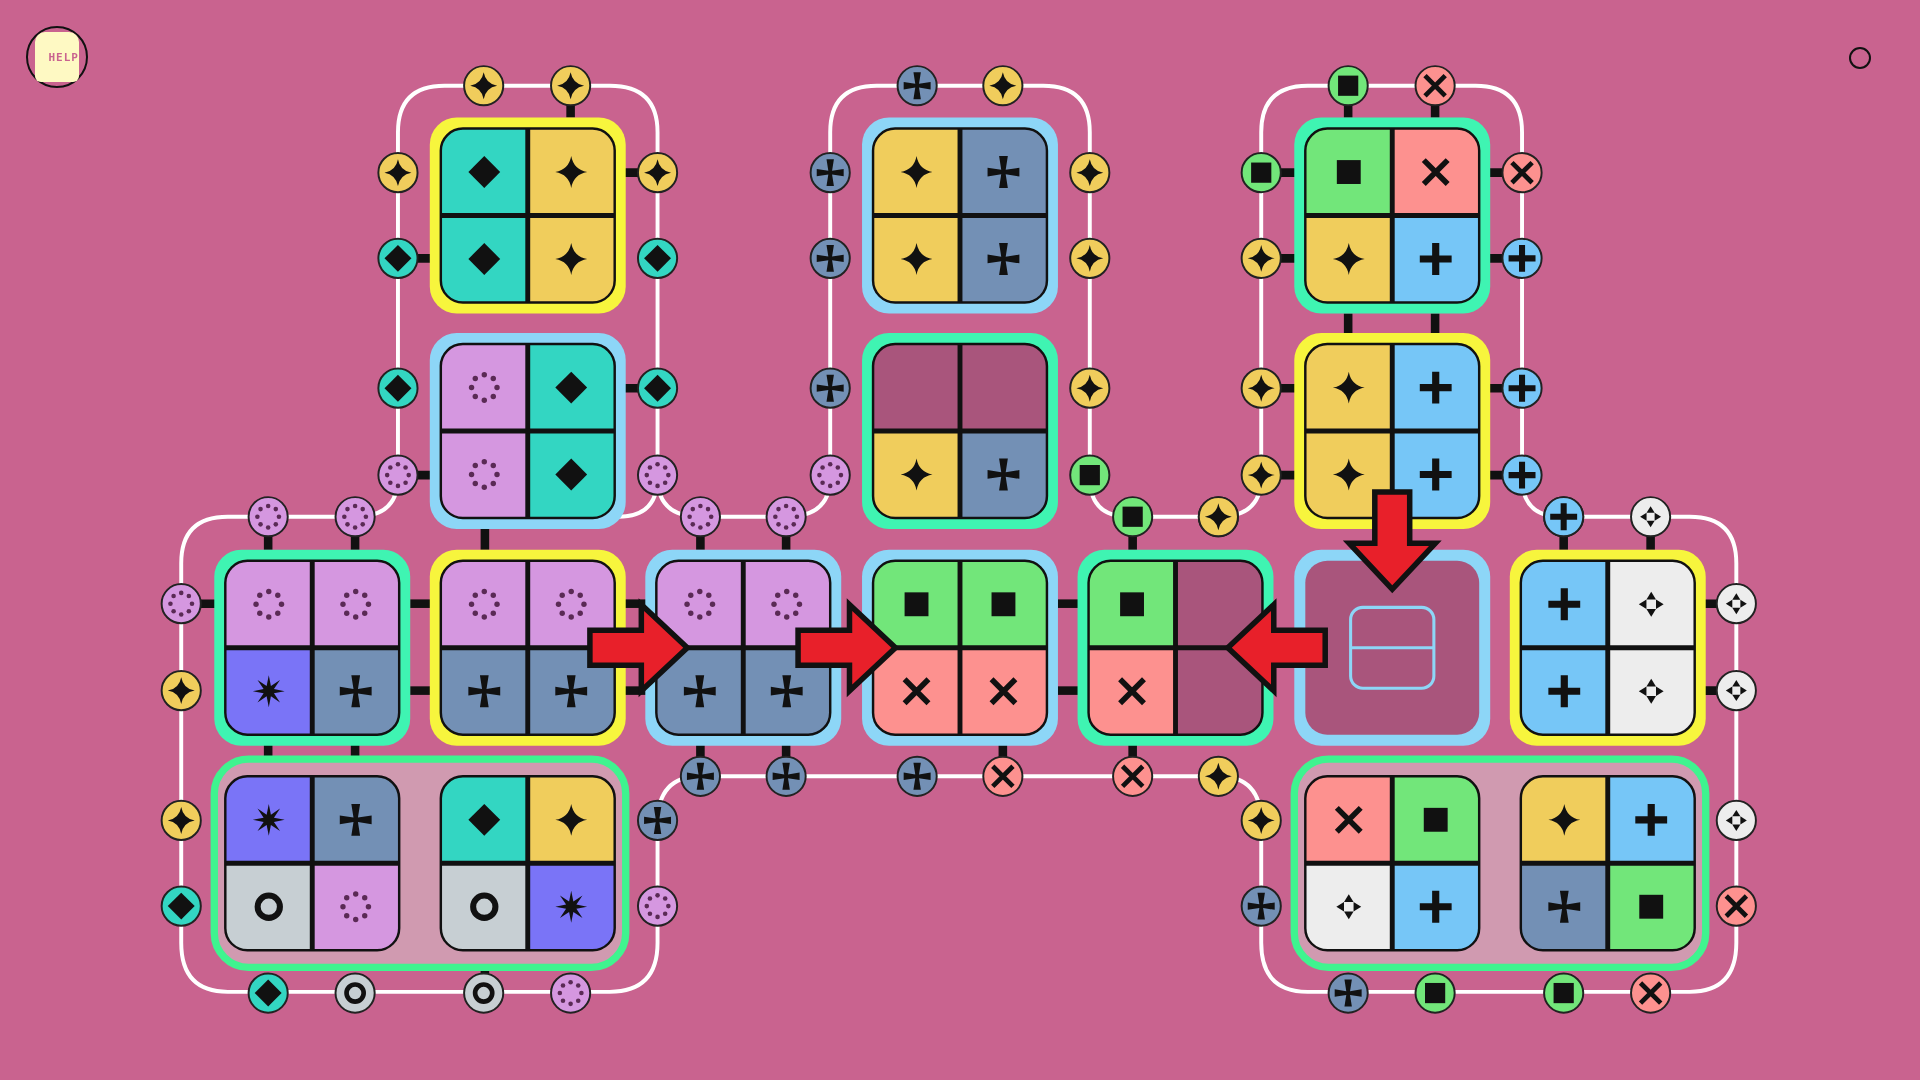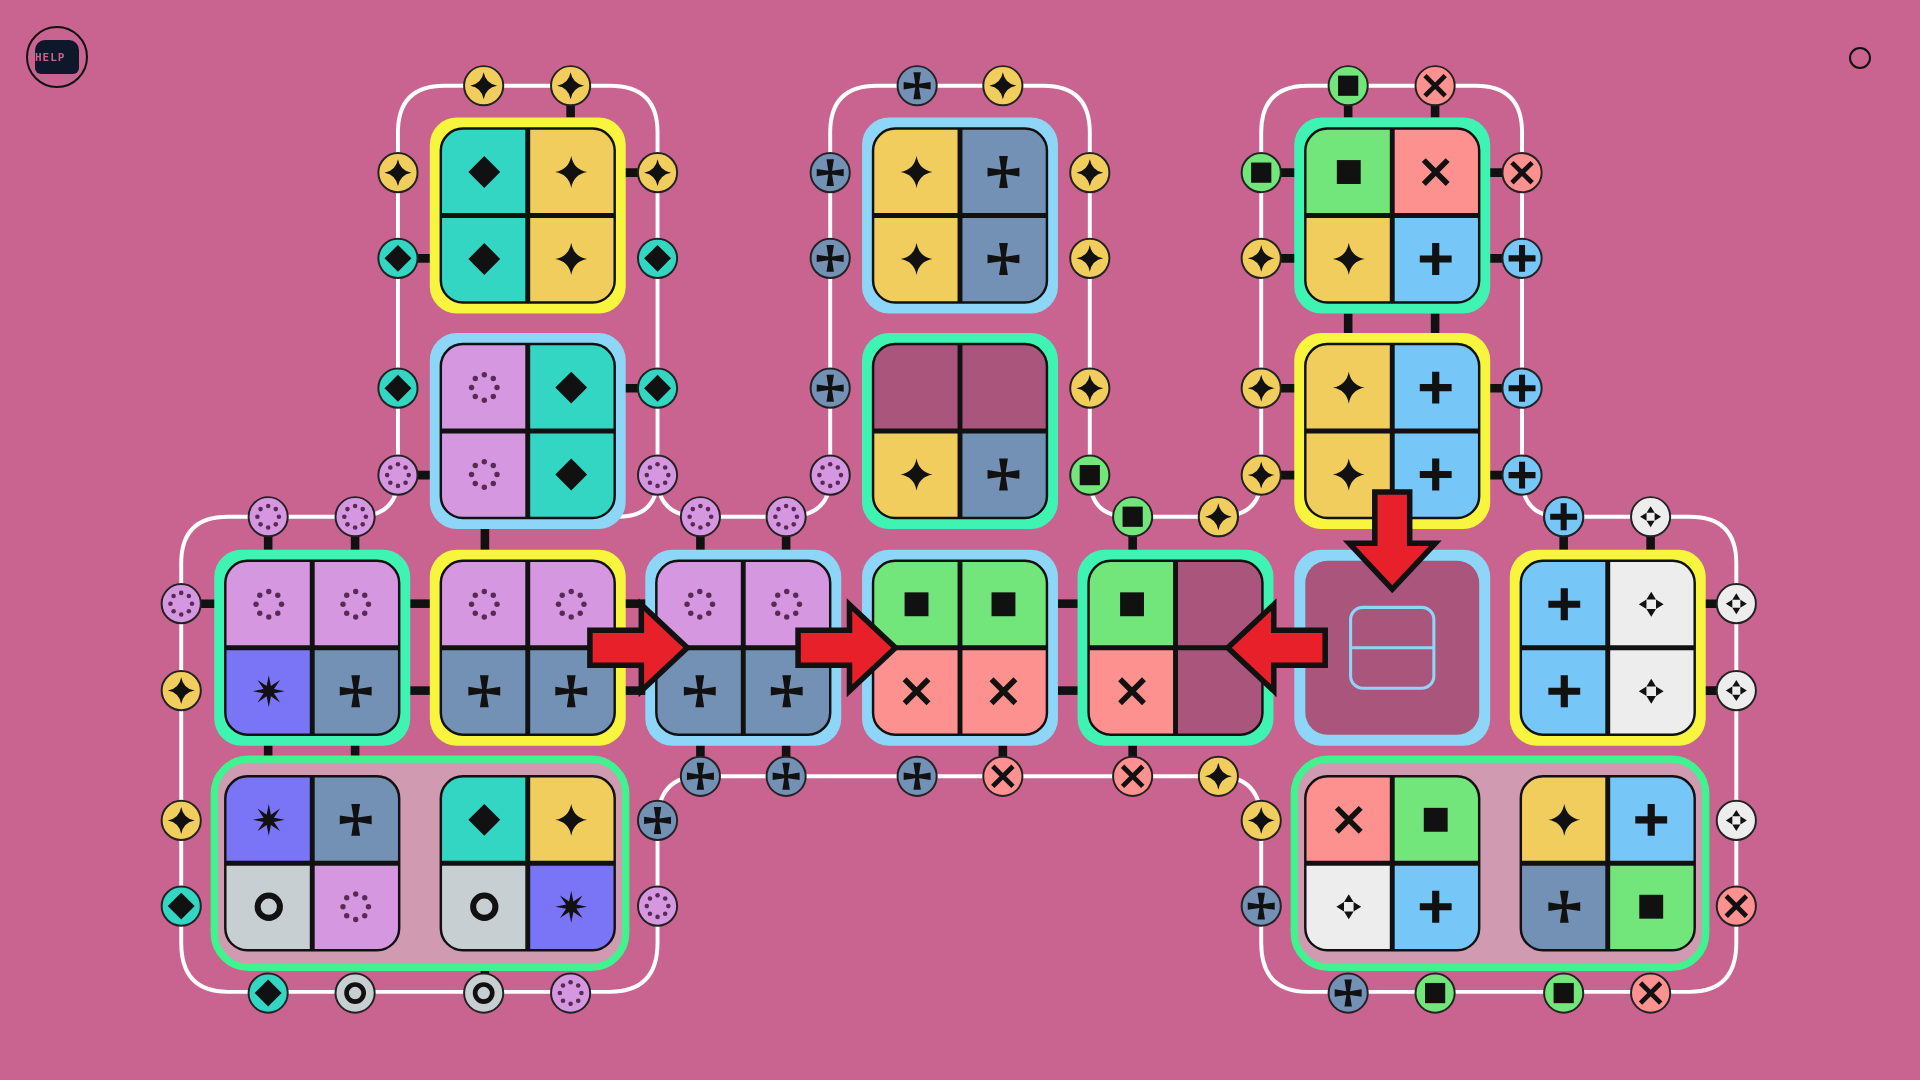--- a/index.html
+++ b/index.html
@@ -1,19 +1,19 @@
 <!DOCTYPE html>
 <html><head>
 <meta charset="utf-8">
 <style>
   html, body { margin:0; padding:0; }
   body { width:1920px; height:1080px; background:#c9638f; overflow:hidden; position:relative; font-family:"DejaVu Sans", sans-serif; }
   #board { position:absolute; left:0; top:0; width:1920px; height:1080px; }
   .help-btn { position:absolute; left:26px; top:26px; width:62px; height:62px; border:2px solid #111; border-radius:50%; box-sizing:border-box; display:flex; align-items:center; justify-content:center; cursor:pointer; }
-  .help-book { width:44px; height:34px; background:#0f172a; border-radius:10px 10px 6px 6px; display:flex; align-items:center; justify-content:flex-start; color:#c9638f; font-weight:bold; font-size:11px; letter-spacing:1px; font-family:"DejaVu Sans Mono", monospace; }
+  .help-book { width:44px; height:50px; background:#fef9c3; border-radius:10px 10px 6px 6px; display:flex; align-items:center; justify-content:flex-end; color:#c9638f; font-weight:bold; font-size:11px; letter-spacing:1px; font-family:"DejaVu Sans Mono", monospace; }
   .menu-btn { position:absolute; left:1849px; top:47px; width:22px; height:22px; border:2.5px solid #111; border-radius:50%; box-sizing:border-box; cursor:pointer; }
 </style>
 </head>
 <body>
 
 <div class="help-btn">
   <div class="help-book">
       <span>HELP</span>
     </div>
 </div>

